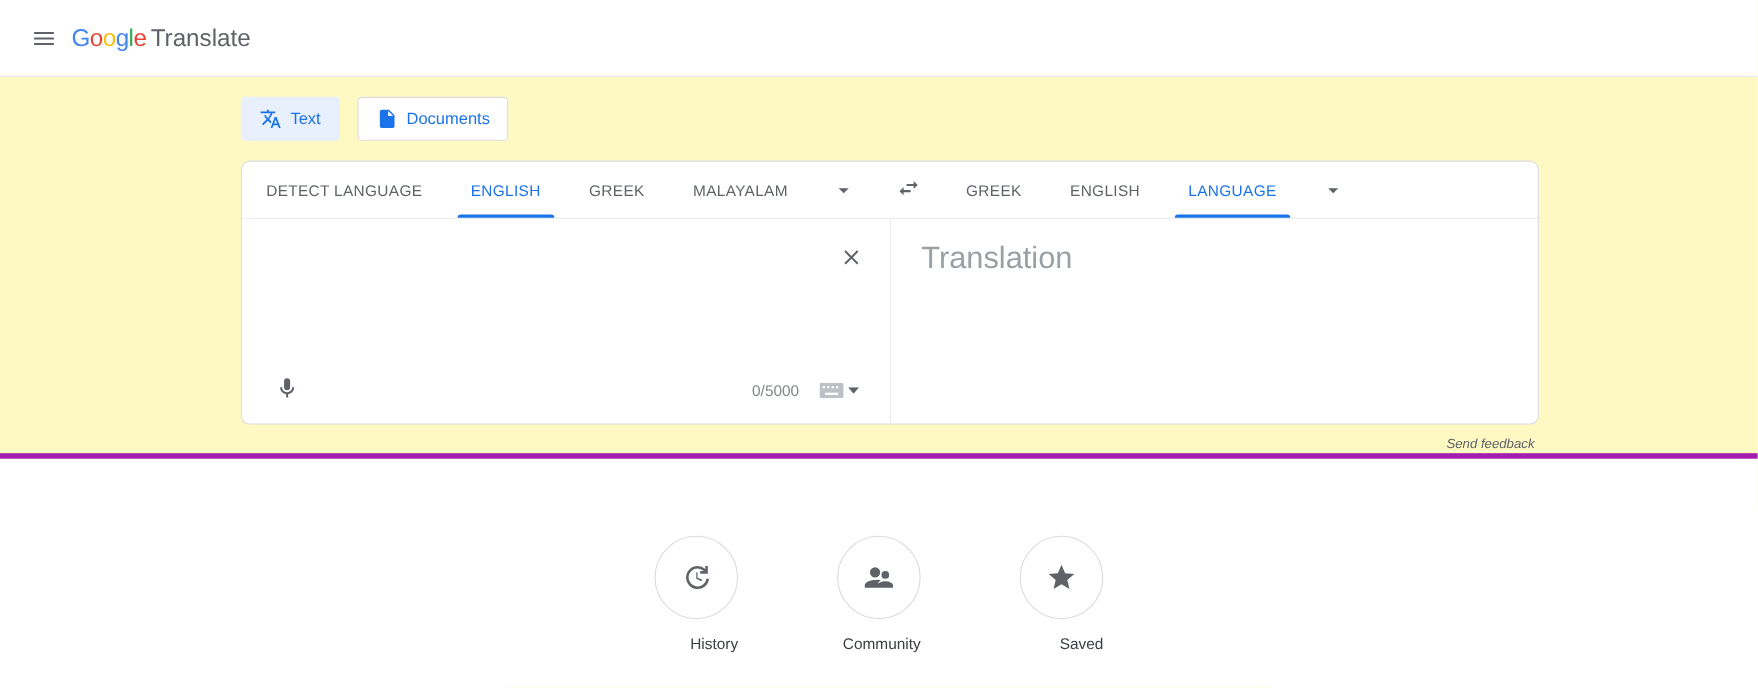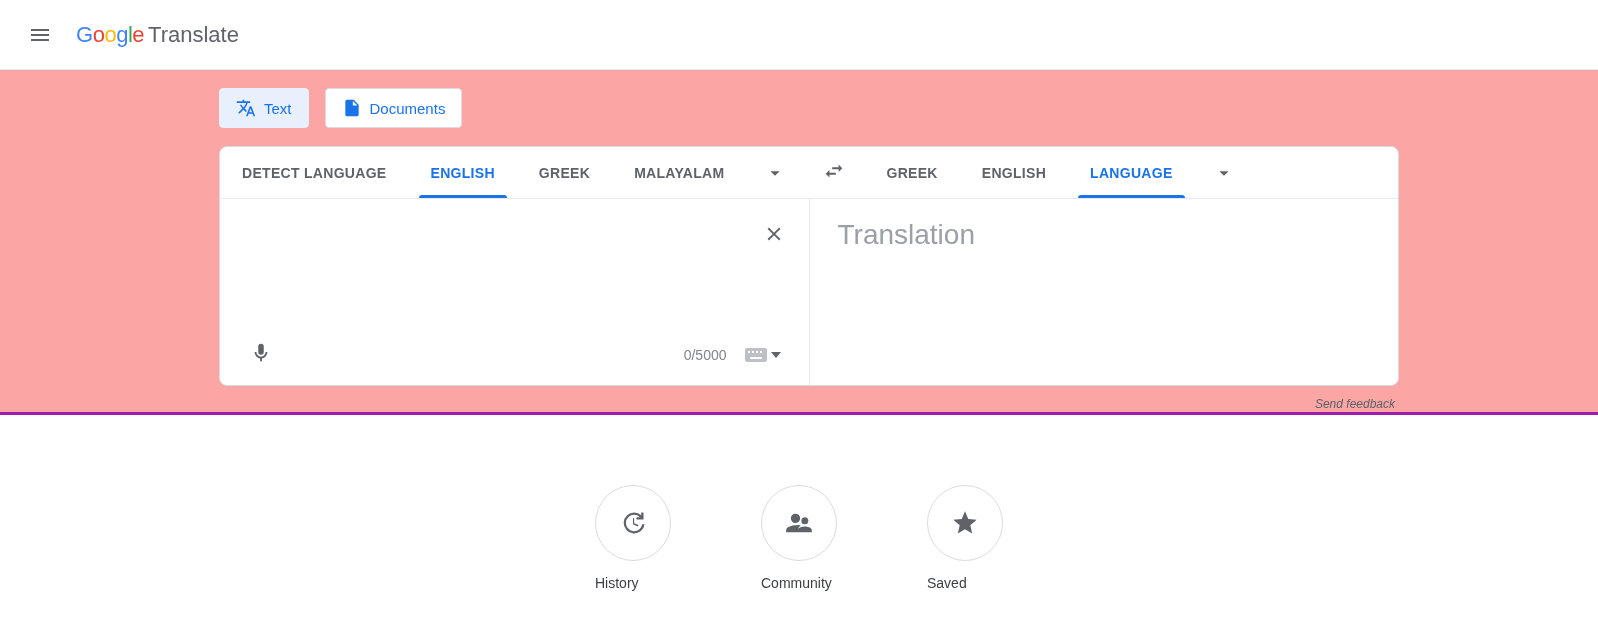--- a/index.html
+++ b/index.html
@@ -1,62 +1,62 @@
 <!DOCTYPE html>
 <html><head>
 <meta charset="utf-8">
 <style>
   * { box-sizing: border-box; margin: 0; padding: 0; }
   body { font-family: Arial, "Helvetica Neue", sans-serif; background: #fff; color: #202124; width: 1598px; }
   .header { display: flex; align-items: center; height: 70px; padding: 0 16px; border-bottom: 1px solid #e8eaed; }
   .menu-btn { width: 48px; height: 48px; display: flex; align-items: center; justify-content: center; border: none; background: none; cursor: pointer; border-radius: 50%; }
   .menu-btn svg { width: 24px; height: 24px; fill: #5f6368; }
-  .logo-area { display: flex; align-items: baseline; margin-left: 12px; }
+  .logo-area { display: flex; align-items: baseline; margin-left: 1px; }
   .logo-google { font-size: 22px; font-weight: 500; letter-spacing: -0.5px; }
   .logo-g1 { color: #4285F4; }
   .logo-o1 { color: #EA4335; }
   .logo-o2 { color: #FBBC05; }
   .logo-g2 { color: #4285F4; }
   .logo-l  { color: #34A853; }
   .logo-e  { color: #EA4335; }
   .logo-translate { font-size: 22px; color: #5f6368; margin-left: 4px; font-weight: 400; }
-  .band { background: #fca5a5; border-bottom: 3px solid #a21caf; }
+  .band { background: #fef9c3; border-bottom: 5px solid #a21caf; }
   .content-wrap { max-width: 1400px; margin: 0 auto; padding: 0 100px 0 120px; }
   .mode-row { display: flex; gap: 16px; padding: 18px 0; }
   .mode-btn { display: flex; align-items: center; gap: 8px; height: 40px; padding: 0 16px; border-radius: 4px; font-size: 15px; font-weight: 500; border: 1px solid #dadce0; background: #fff; color: #1a73e8; cursor: pointer; }
   .mode-btn.active { background: #e8f0fe; border-color: #e8f0fe; }
   .mode-btn svg { width: 20px; height: 20px; fill: #1a73e8; }
   .card { background: #fff; border: 1px solid #dadce0; border-radius: 8px; overflow: hidden; }
   .lang-row { display: flex; align-items: stretch; height: 52px; border-bottom: 1px solid #e8eaed; }
   .lang-side { display: flex; align-items: center; flex: 1; }
   .swap { width: 60px; display: flex; align-items: center; justify-content: center; }
   .swap-btn { border: none; background: none; cursor: pointer; padding: 8px; border-radius: 50%; }
   .swap-btn svg { width: 22px; height: 22px; fill: #5f6368; }
-  .lang-tab { padding: 0 22px; height: 100%; display: flex; align-items: center; font-size: 14px; font-weight: 700; color: #5f6368; letter-spacing: 0.3px; border: none; background: none; cursor: pointer; position: relative; white-space: nowrap; }
+  .lang-tab { padding: 0 22px; height: 100%; display: flex; align-items: center; font-size: 14px; font-weight: 400; color: #5f6368; letter-spacing: 0.3px; border: none; background: none; cursor: pointer; position: relative; white-space: nowrap; }
   .lang-tab.active { color: #1a73e8; }
   .lang-tab.active::after { content: ""; position: absolute; left: 10px; right: 10px; bottom: 0; height: 3px; background: #1a73e8; border-radius: 3px 3px 0 0; }
   .more-btn { padding: 0 18px; border: none; background: none; cursor: pointer; display: flex; align-items: center; height: 100%; }
   .more-btn svg { width: 22px; height: 22px; fill: #5f6368; }
   .io-row { display: flex; min-height: 186px; }
   .io-side { flex: 1; position: relative; padding: 20px 28px; }
   .io-side.left { border-right: 1px solid #e8eaed; }
   .input-area { width: 100%; height: 100px; border: none; resize: none; font-size: 24px; font-family: inherit; color: #202124; outline: none; background: transparent; }
   .output-placeholder { font-size: 28px; color: #9aa0a6; }
   .clear-btn { position: absolute; top: 18px; right: 18px; border: none; background: none; cursor: pointer; padding: 6px; border-radius: 50%; }
   .clear-btn svg { width: 22px; height: 22px; fill: #5f6368; }
   .input-toolbar { position: absolute; bottom: 12px; left: 24px; right: 24px; display: flex; align-items: center; justify-content: space-between; }
   .mic-btn { border: none; background: none; cursor: pointer; padding: 6px; border-radius: 50%; }
   .mic-btn svg { width: 22px; height: 22px; fill: #5f6368; }
   .right-tools { display: flex; align-items: center; gap: 14px; color: #80868b; font-size: 14px; }
   .kbd-btn { border: none; background: none; cursor: pointer; display: flex; align-items: center; gap: 4px; padding: 4px; }
   .kbd-btn svg { fill: #9aa0a6; }
   .feedback-row { text-align: right; padding: 8px 4px 0 0; }
   .feedback-link { font-size: 12px; font-style: italic; color: #5f6368; text-decoration: none; cursor: pointer; }
   .bottom-actions { display: flex; justify-content: center; gap: 90px; margin-top: 70px; padding-bottom: 30px; }
-  .action { display: flex; flex-direction: column; align-items: flex-start; gap: 14px; cursor: pointer; }
+  .action { display: flex; flex-direction: column; align-items: flex-end; gap: 14px; cursor: pointer; }
   .action-circle { width: 76px; height: 76px; border: 1px solid #dadce0; border-radius: 50%; display: flex; align-items: center; justify-content: center; }
   .action-circle svg { width: 28px; height: 28px; fill: #5f6368; }
   .action-label { font-size: 14px; color: #3c4043; }
 </style>
 </head>
 <body>
 
 <div class="header">
   <button class="menu-btn">
     <svg viewBox="0 0 24 24">

